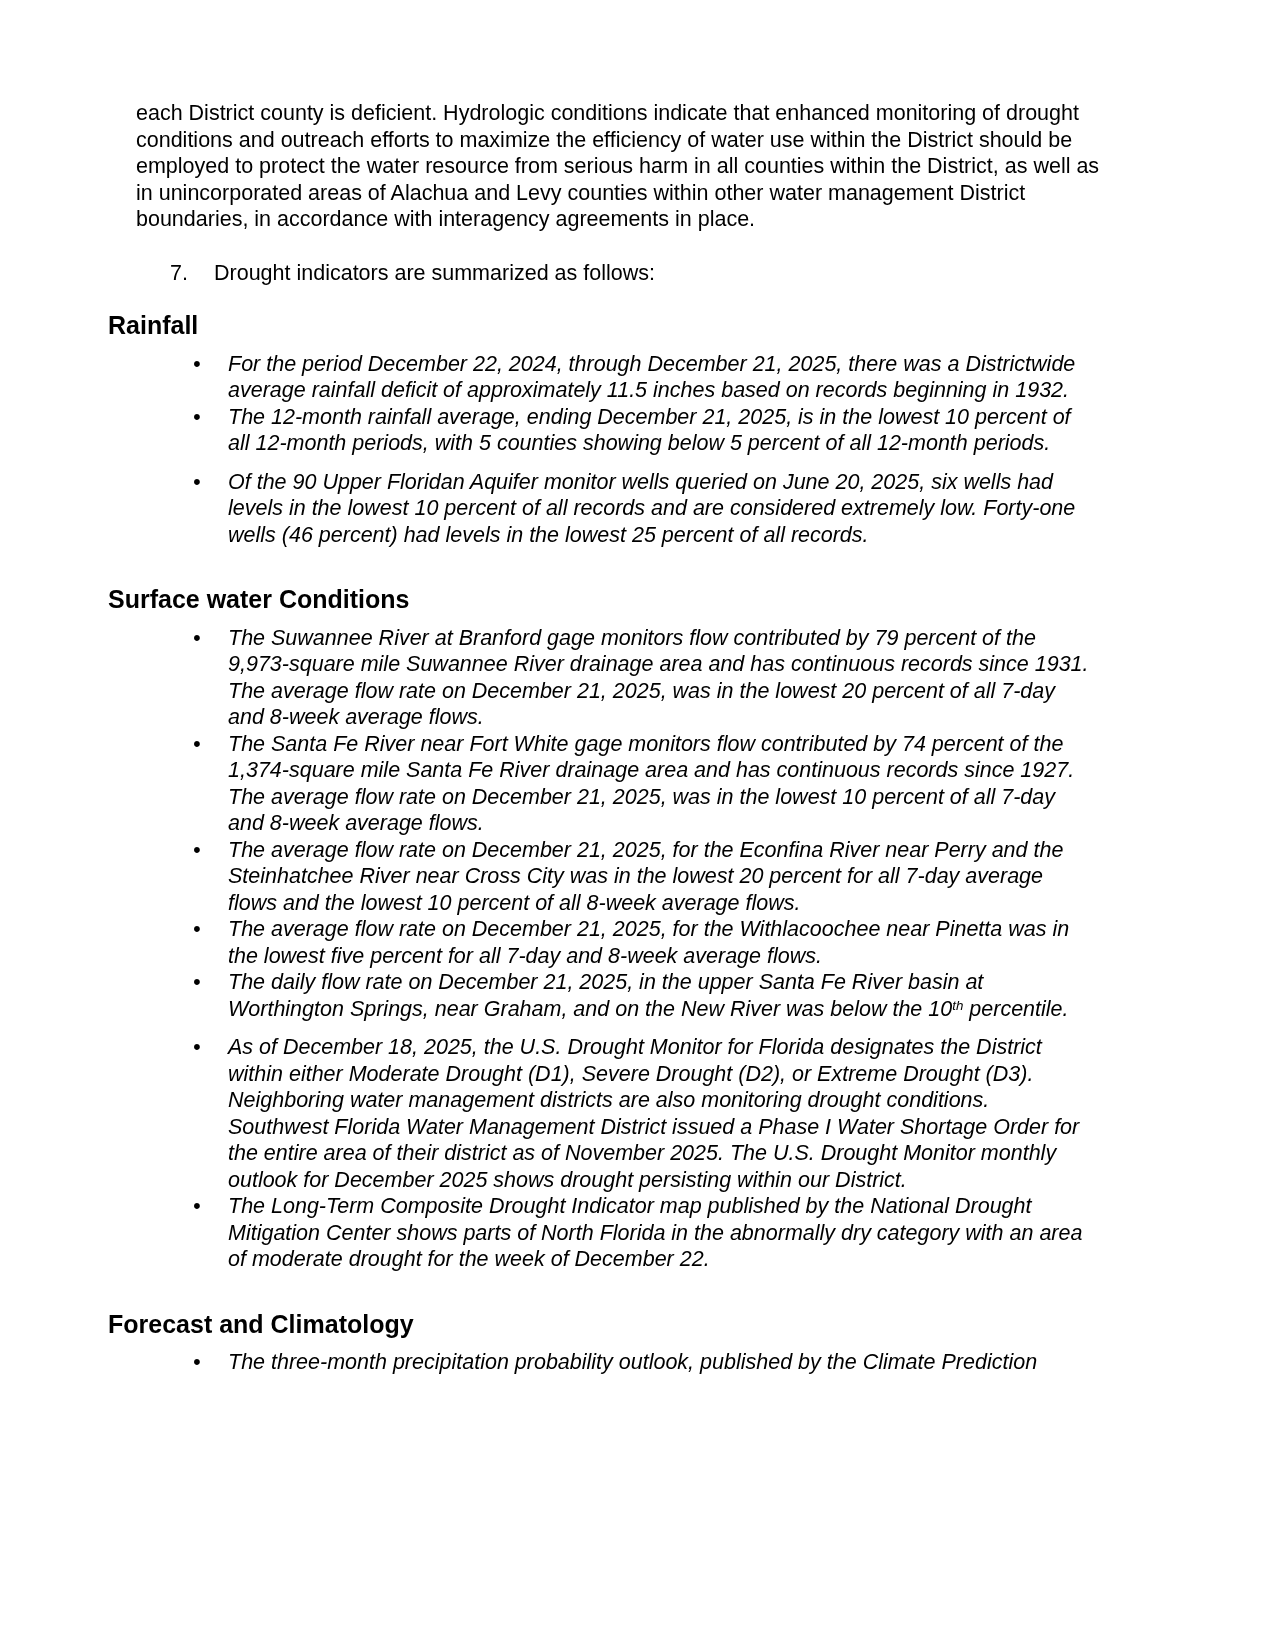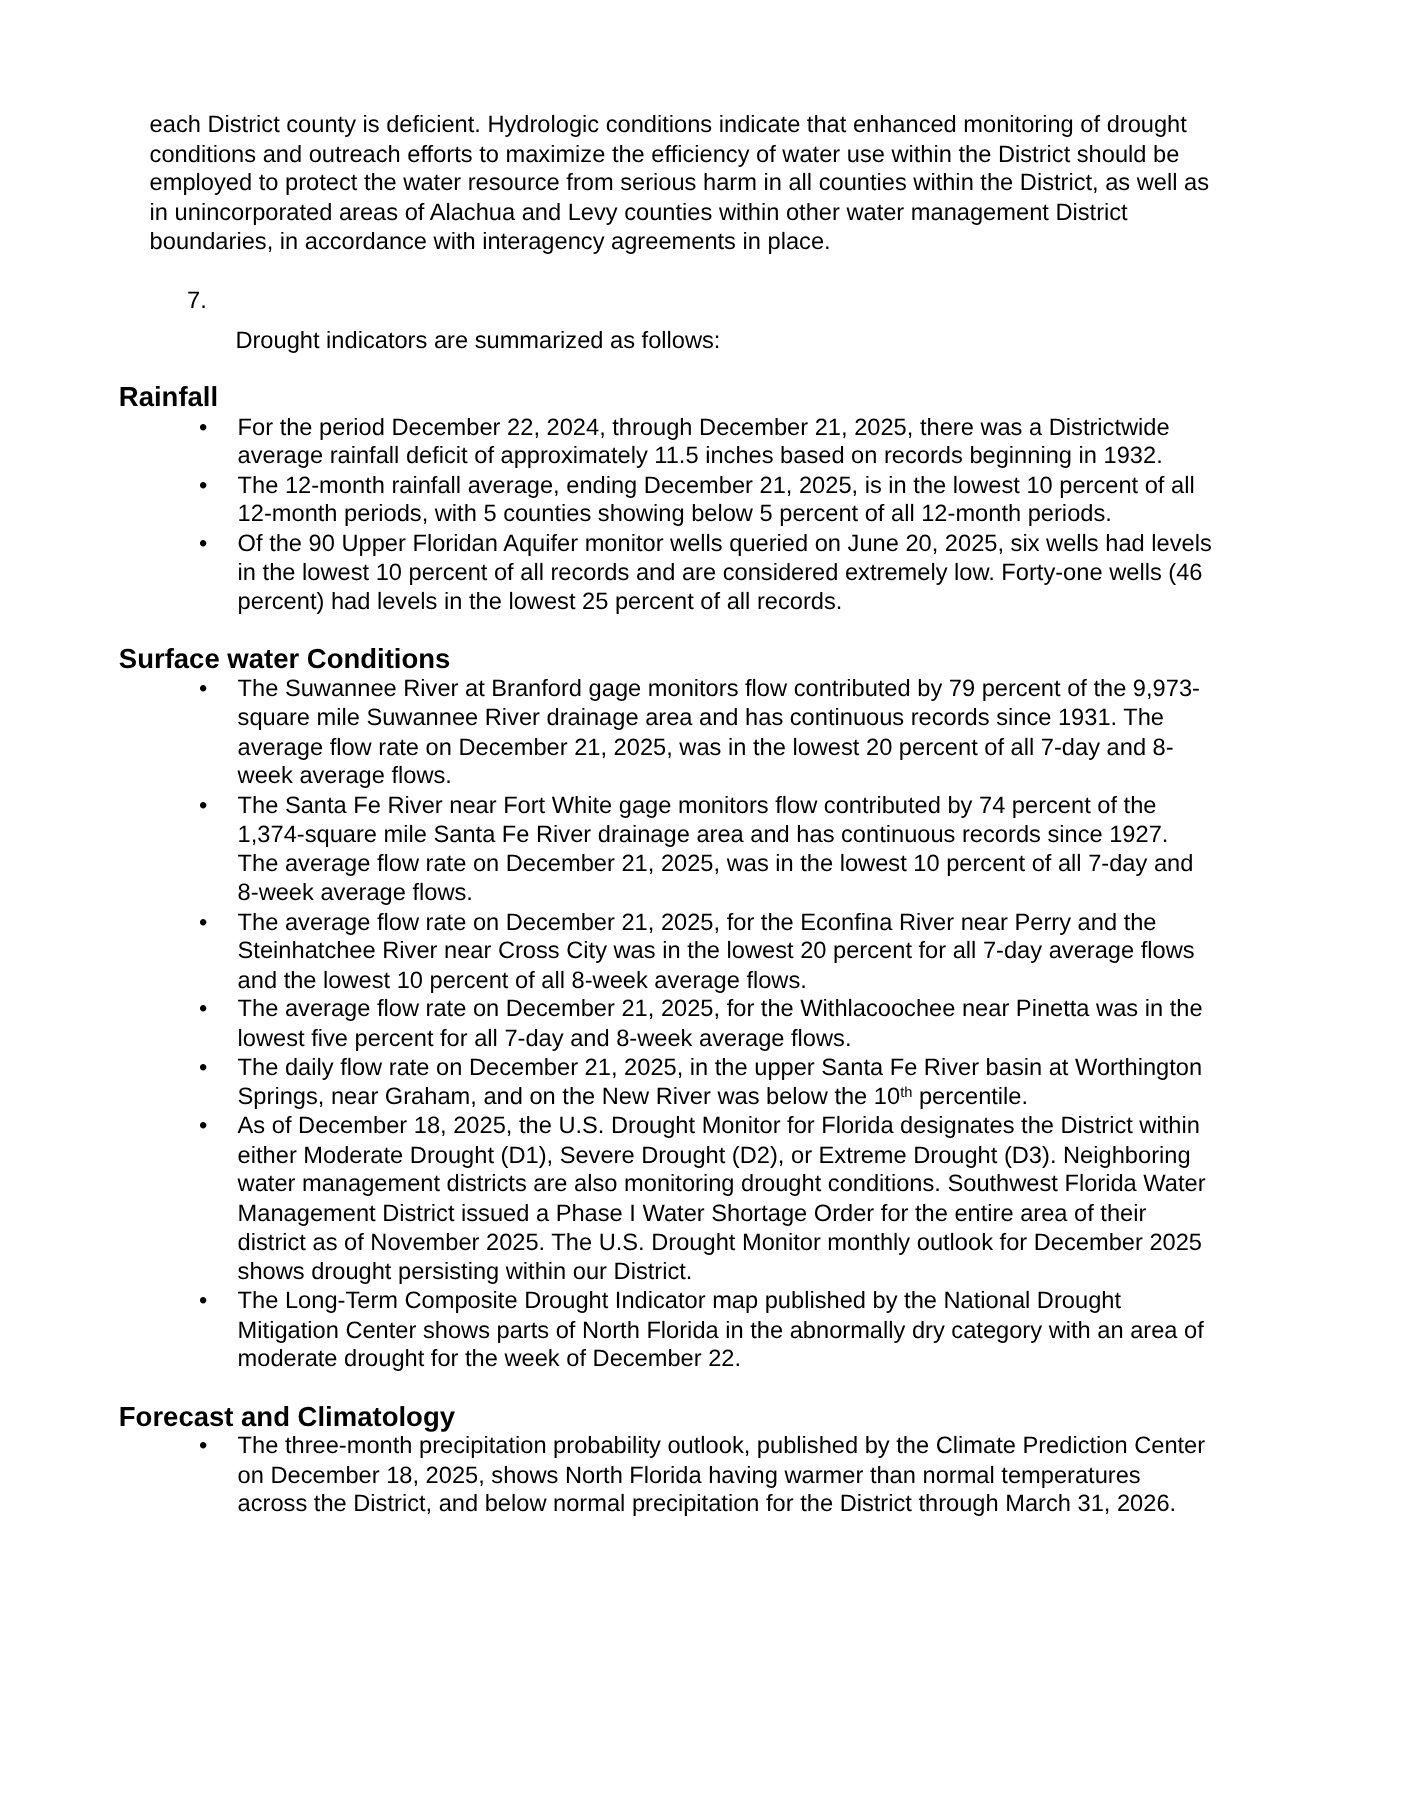--- a/index.html
+++ b/index.html
@@ -39,34 +39,34 @@
     display: flex;
   }
   .numbered-item .num {
     width: 78px;
     flex: 0 0 78px;
     padding-left: 34px;
     box-sizing: border-box;
   }
   .numbered-item .num-text {
     flex: 1 1 auto;
-    margin-top: 36px;
   }
   h2.section-head {
     margin: 0;
     padding-top: 26px;
     margin-left: -28px;
     font-size: 25px;
     line-height: 26.5px;
     font-weight: bold;
   }
   ul.bullets {
-    margin: 0;
+    margin: 12px;
     padding: 0;
     list-style: none;
+    font-style: italic;
   }
   ul.bullets > li {
     position: relative;
     padding-left: 80px;
     font-size: 21.5px;
     line-height: 26.5px;
     margin: 0;
   }
   ul.bullets > li::before {
     content: "\2022";

